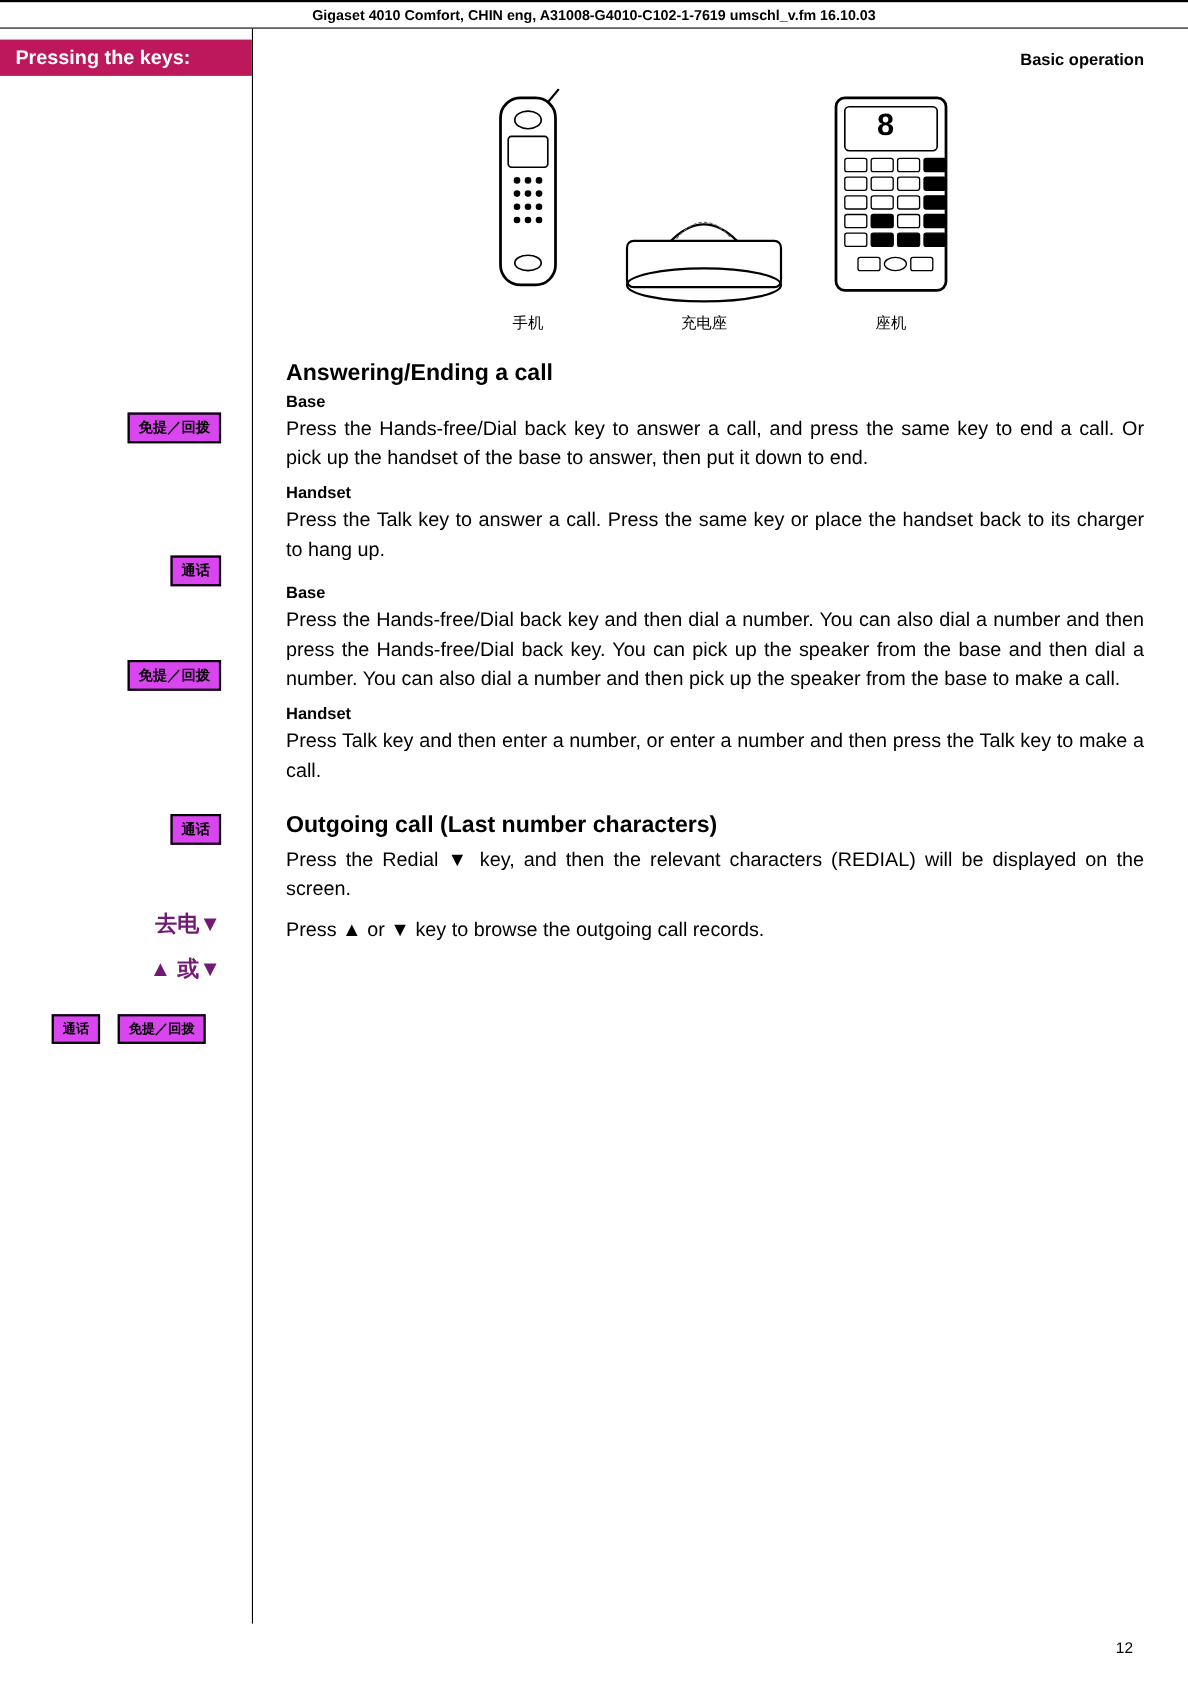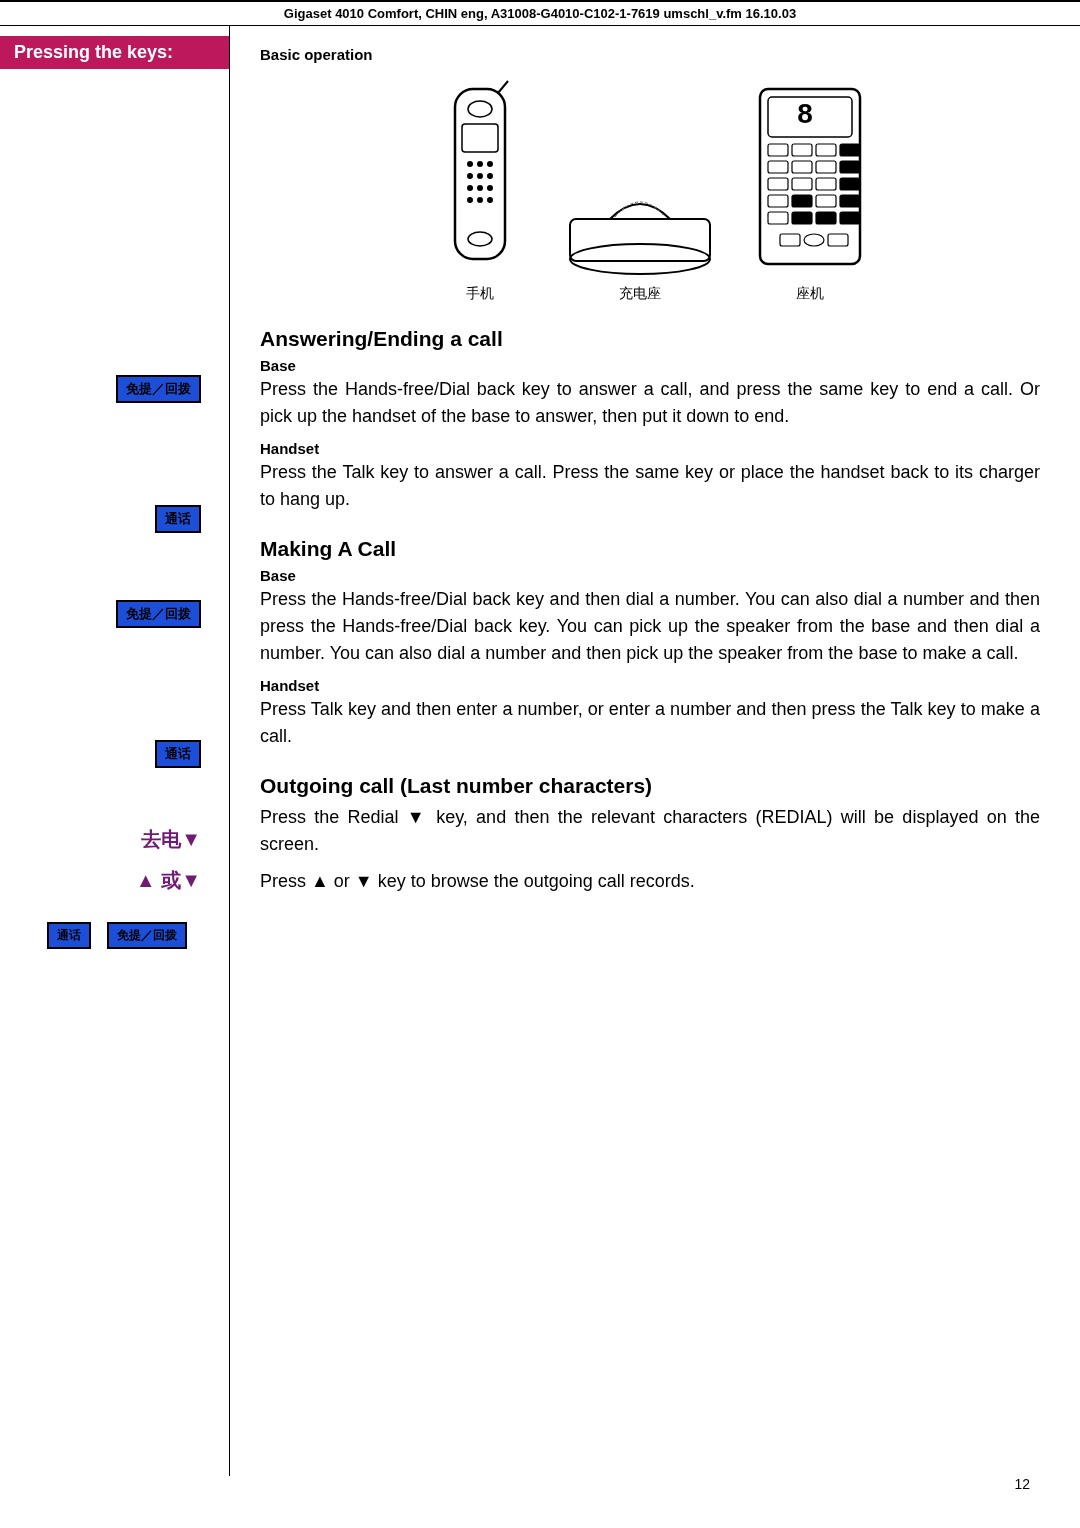--- a/index.html
+++ b/index.html
@@ -51,20 +51,21 @@
       margin-bottom: 10px;
     }
     .right-col {
       flex: 1;
       padding: 20px 40px 20px 30px;
     }
     .basic-op-title {
       font-weight: bold;
       font-size: 15px;
       margin-bottom: 16px;
+      text-align: right;
     }
     .phone-images {
       display: flex;
       flex-direction: row;
       align-items: flex-end;
       gap: 30px;
       margin-bottom: 8px;
       justify-content: center;
     }
     .phone-figure {
@@ -93,21 +94,21 @@
       line-height: 1.5;
       text-align: justify;
       margin-bottom: 10px;
     }
     
     .key-badge {
       display: inline-flex;
       align-items: center;
       justify-content: center;
       border: 2px solid #000;
-      background: #1d4ed8;
+      background: #d946ef;
       font-size: 13px;
       font-weight: bold;
       padding: 3px 8px;
       margin: 6px 14px 6px 0;
       white-space: nowrap;
     }
     .key-badge-wide {
       font-size: 12px;
     }
     .left-item {
@@ -120,21 +121,21 @@
     .outgoing-label {
       font-size: 20px;
       font-weight: bold;
       color: #701a75;
       text-align: right;
       padding-right: 14px;
       margin: 2px 0;
     }
     .page-number {
       position: absolute;
-      bottom: 36px;
+      bottom: 22px;
       right: 50px;
       font-size: 14px;
     }
     .left-spacer {
       flex: 1;
     }
     .section-block {
       margin-bottom: 18px;
     }
   </style>
@@ -288,21 +289,20 @@
 
       <div class="section-block">
         <div class="section-heading">Answering/Ending a call</div>
         <div class="sub-heading">Base</div>
         <p class="body-text">Press the Hands-free/Dial back key to answer a call, and press the same key to end a call. Or pick up the handset of the base to answer, then put it down to end.</p>
         <div class="sub-heading">Handset</div>
         <p class="body-text">Press the Talk key to answer a call. Press the same key or place the handset back to its charger to hang up.</p>
       </div>
 
       <div class="section-block">
-        <div class="section-heading">Making A Call</div>
         <div class="sub-heading">Base</div>
         <p class="body-text">Press the Hands-free/Dial back key and then dial a number. You can also dial a number and then press the Hands-free/Dial back key. You can pick up the speaker from the base and then dial a number. You can also dial a number and then pick up the speaker from the base to make a call.</p>
         <div class="sub-heading">Handset</div>
         <p class="body-text">Press Talk key and then enter a number, or enter a number and then press the Talk key to make a call.</p>
       </div>
 
       <div class="section-block">
         <div class="section-heading">Outgoing call (Last number characters)</div>
         <p class="body-text">Press the Redial ▼ key, and then the relevant characters (REDIAL) will be displayed on the screen.</p>
         <p class="body-text">Press ▲ or ▼ key to browse the outgoing call records.</p>

